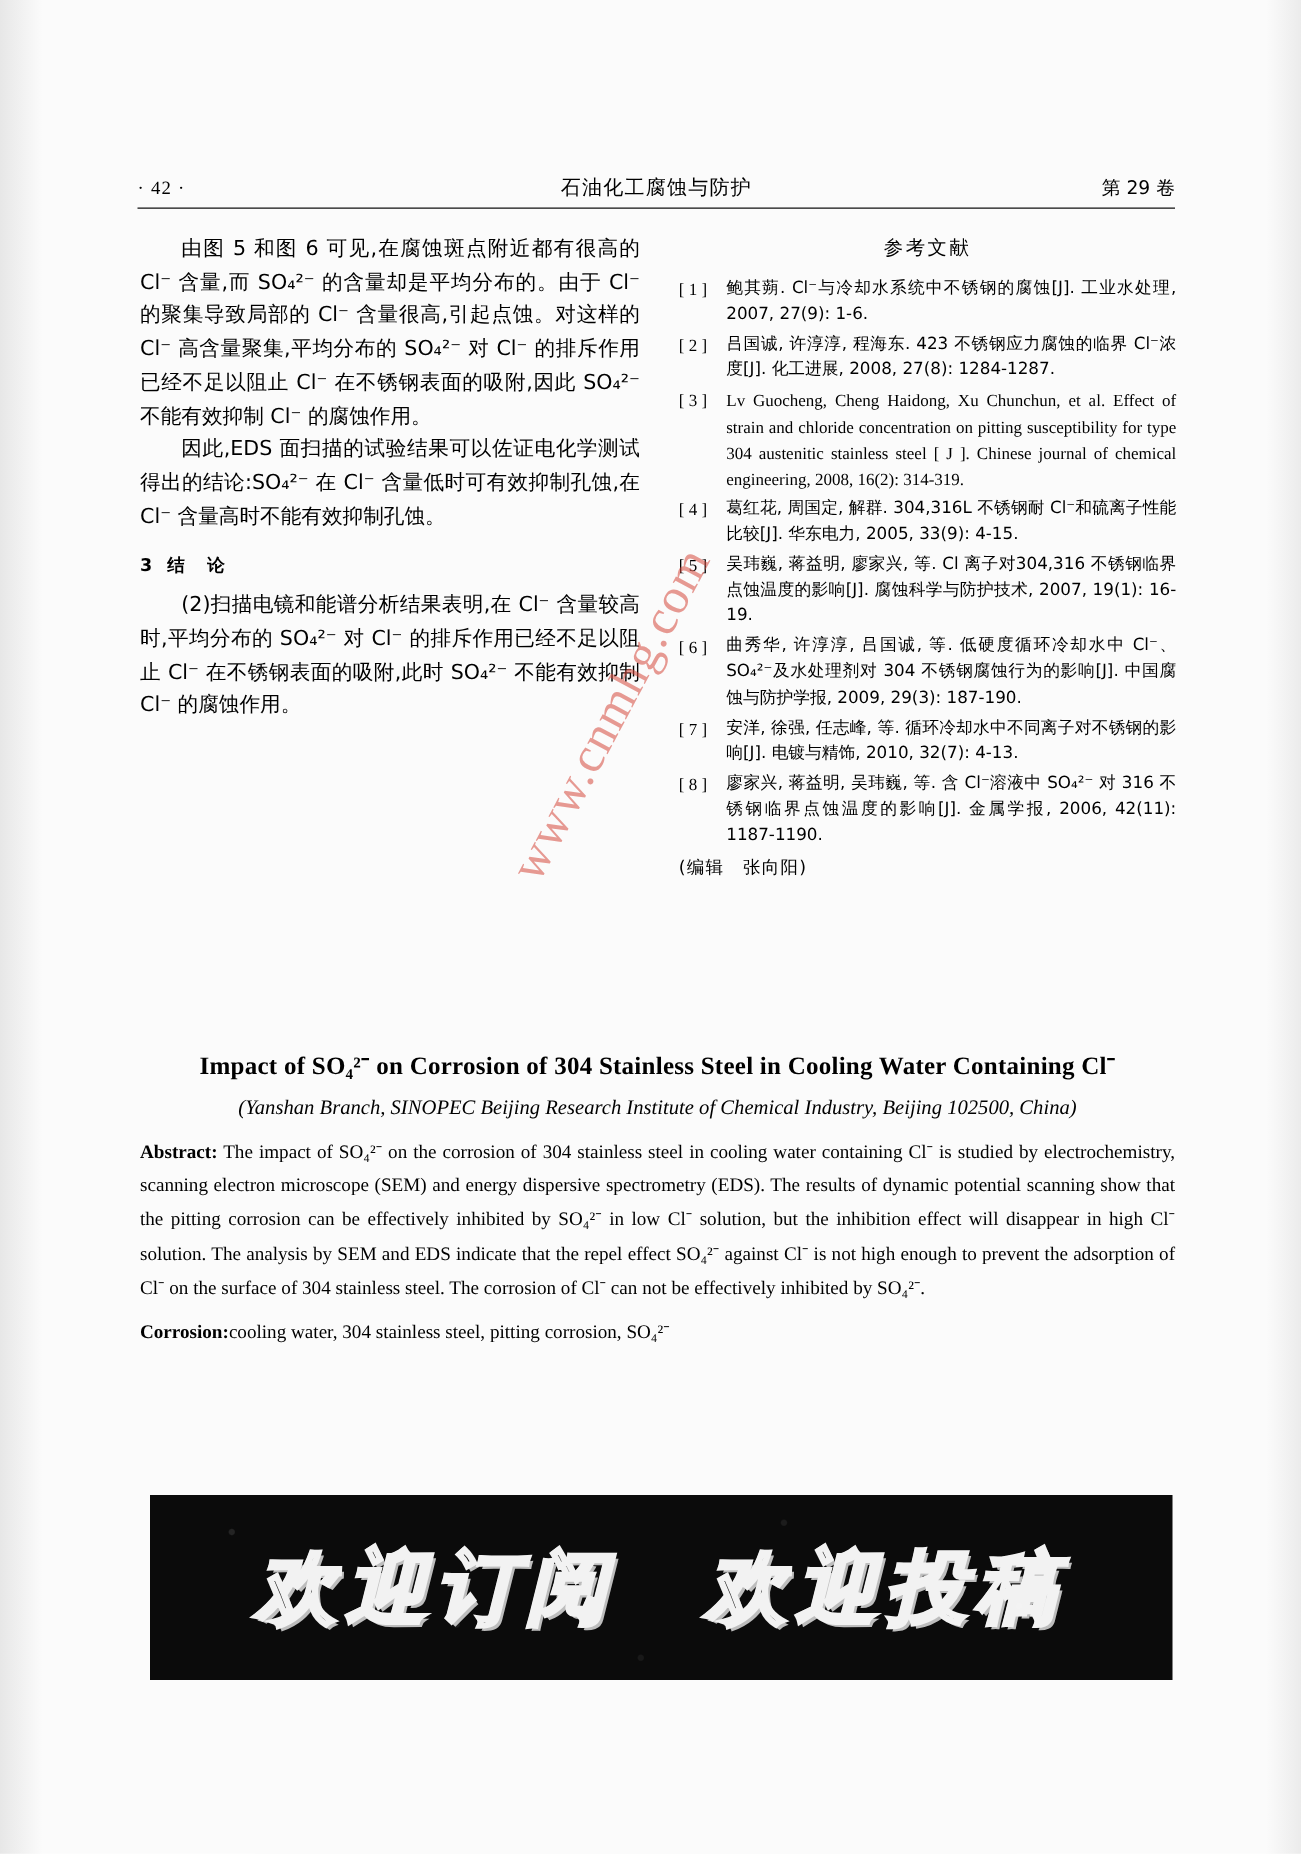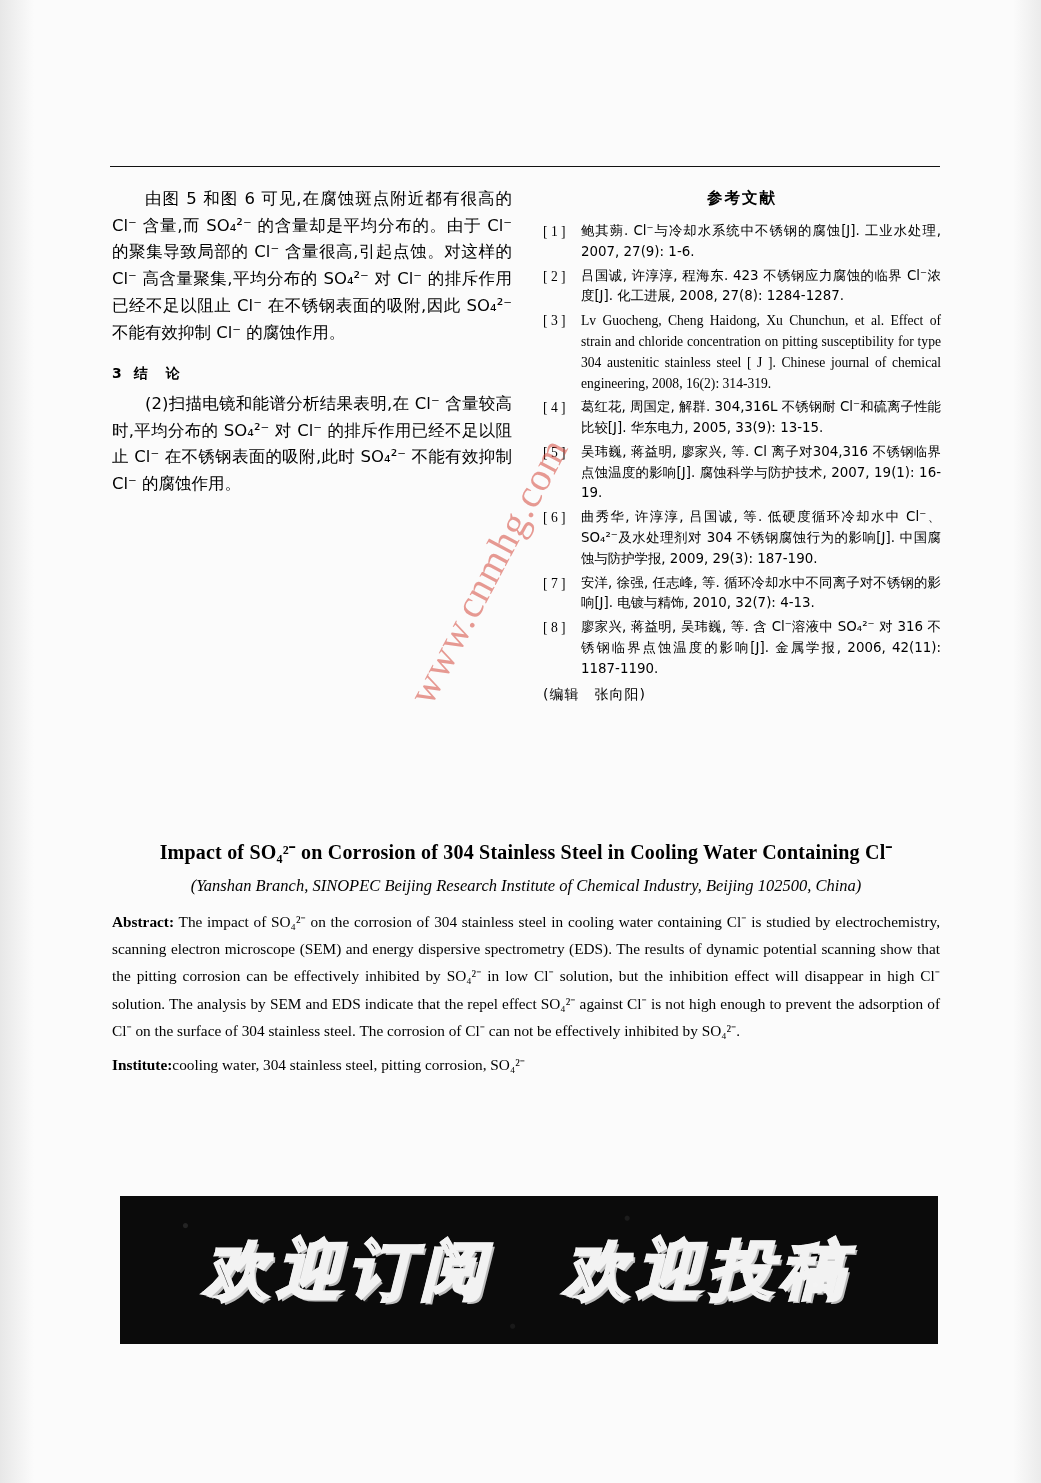--- a/index.html
+++ b/index.html
@@ -88,21 +88,21 @@
     font-weight: bold;
     font-size: 14px;
     margin: 16px 0 6px 0;
     letter-spacing: 2px;
   }
   .sec-head .num { margin-right: 10px; font-weight: bold; }
   
   .ref-title {
     text-align: center;
     font-family: "DejaVu Sans", sans-serif;
-    font-weight: bold;
+    font-weight: normal;
     font-size: 15.5px;
     letter-spacing: 2px;
     margin-bottom: 10px;
   }
   .ref-list { font-size: 13.6px; line-height: 1.55; }
   .ref-item {
     display: flex;
     margin-bottom: 3px;
   }
   .ref-num {
@@ -237,24 +237,30 @@
   }
 </style>
 </head>
 <body>
 
 <div class="page">
 
   <div class="scan-edge-l"></div>
   <div class="scan-edge-r"></div>
 
+  <div class="runhead">
+    <div class="folio">· 42 ·</div>
+    <div class="journal">石油化工腐蚀与防护</div>
+    <div class="vol">第 29 卷</div>
+  </div>
   <div class="rule"></div>
 
   <div class="col col-left cn">
     <p>由图 5 和图 6 可见,在腐蚀斑点附近都有很高的 Cl⁻ 含量,而 SO₄²⁻ 的含量却是平均分布的。由于 Cl⁻ 的聚集导致局部的 Cl⁻ 含量很高,引起点蚀。对这样的 Cl⁻ 高含量聚集,平均分布的 SO₄²⁻ 对 Cl⁻ 的排斥作用已经不足以阻止 Cl⁻ 在不锈钢表面的吸附,因此 SO₄²⁻ 不能有效抑制 Cl⁻ 的腐蚀作用。</p>
+    <p>因此,EDS 面扫描的试验结果可以佐证电化学测试得出的结论:SO₄²⁻ 在 Cl⁻ 含量低时可有效抑制孔蚀,在 Cl⁻ 含量高时不能有效抑制孔蚀。</p>
 
     <div class="sec-head">
       <span class="num">3</span><span>结　论</span>
     </div>
 
     <p>(2)扫描电镜和能谱分析结果表明,在 Cl⁻ 含量较高时,平均分布的 SO₄²⁻ 对 Cl⁻ 的排斥作用已经不足以阻止 Cl⁻ 在不锈钢表面的吸附,此时 SO₄²⁻ 不能有效抑制 Cl⁻ 的腐蚀作用。</p>
   </div>
 
   <div class="col col-right">
     <div class="ref-title">参考文献</div>
@@ -270,21 +276,21 @@
         <div class="ref-text">吕国诚, 许淳淳, 程海东. 423 不锈钢应力腐蚀的临界 Cl⁻浓度[J]. 化工进展, 2008, 27(8): 1284-1287.</div>
       </div>
 
       <div class="ref-item">
         <div class="ref-num">[ 3 ]</div>
         <div class="ref-text en">Lv Guocheng, Cheng Haidong, Xu Chunchun, et al. Effect of strain and chloride concentration on pitting susceptibility for type 304 austenitic stainless steel [ J ]. Chinese journal of chemical engineering, 2008, 16(2): 314-319.</div>
       </div>
 
       <div class="ref-item">
         <div class="ref-num">[ 4 ]</div>
-        <div class="ref-text">葛红花, 周国定, 解群. 304,316L 不锈钢耐 Cl⁻和硫离子性能比较[J]. 华东电力, 2005, 33(9): 13-15.</div>
+        <div class="ref-text">葛红花, 周国定, 解群. 304,316L 不锈钢耐 Cl⁻和硫离子性能比较[J]. 华东电力, 2005, 33(9): 4-15.</div>
       </div>
 
       <div class="ref-item">
         <div class="ref-num">[ 5 ]</div>
         <div class="ref-text">吴玮巍, 蒋益明, 廖家兴, 等. Cl 离子对304,316 不锈钢临界点蚀温度的影响[J]. 腐蚀科学与防护技术, 2007, 19(1): 16-19.</div>
       </div>
 
       <div class="ref-item">
         <div class="ref-num">[ 6 ]</div>
         <div class="ref-text">曲秀华, 许淳淳, 吕国诚, 等. 低硬度循环冷却水中 Cl⁻、SO₄²⁻及水处理剂对 304 不锈钢腐蚀行为的影响[J]. 中国腐蚀与防护学报, 2009, 29(3): 187-190.</div>
@@ -305,21 +311,21 @@
   </div>
 
   <div class="en-block">
     <div class="en-title">Impact of SO₄²⁻ on Corrosion of 304 Stainless Steel in Cooling Water Containing Cl⁻</div>
     <div class="en-affil">(Yanshan Branch, SINOPEC Beijing Research Institute of Chemical Industry, Beijing 102500, China)</div>
     <div class="en-abs">
       <b>Abstract:</b>
       <span>The impact of SO₄²⁻ on the corrosion of 304 stainless steel in cooling water containing Cl⁻ is studied by electrochemistry, scanning electron microscope (SEM) and energy dispersive spectrometry (EDS). The results of dynamic potential scanning show that the pitting corrosion can be effectively inhibited by SO₄²⁻ in low Cl⁻ solution, but the inhibition effect will disappear in high Cl⁻ solution. The analysis by SEM and EDS indicate that the repel effect SO₄²⁻ against Cl⁻ is not high enough to prevent the adsorption of Cl⁻ on the surface of 304 stainless steel. The corrosion of Cl⁻ can not be effectively inhibited by SO₄²⁻.</span>
     </div>
     <div class="en-kw">
-      <b>Institute:</b><span>cooling water, 304 stainless steel, pitting corrosion, SO₄²⁻</span>
+      <b>Corrosion:</b><span>cooling water, 304 stainless steel, pitting corrosion, SO₄²⁻</span>
     </div>
   </div>
 
   <div class="banner">
     <div class="banner-inner">
       <div class="banner-text">欢迎订阅</div>
       <div class="banner-text">欢迎投稿</div>
     </div>
   </div>
 

